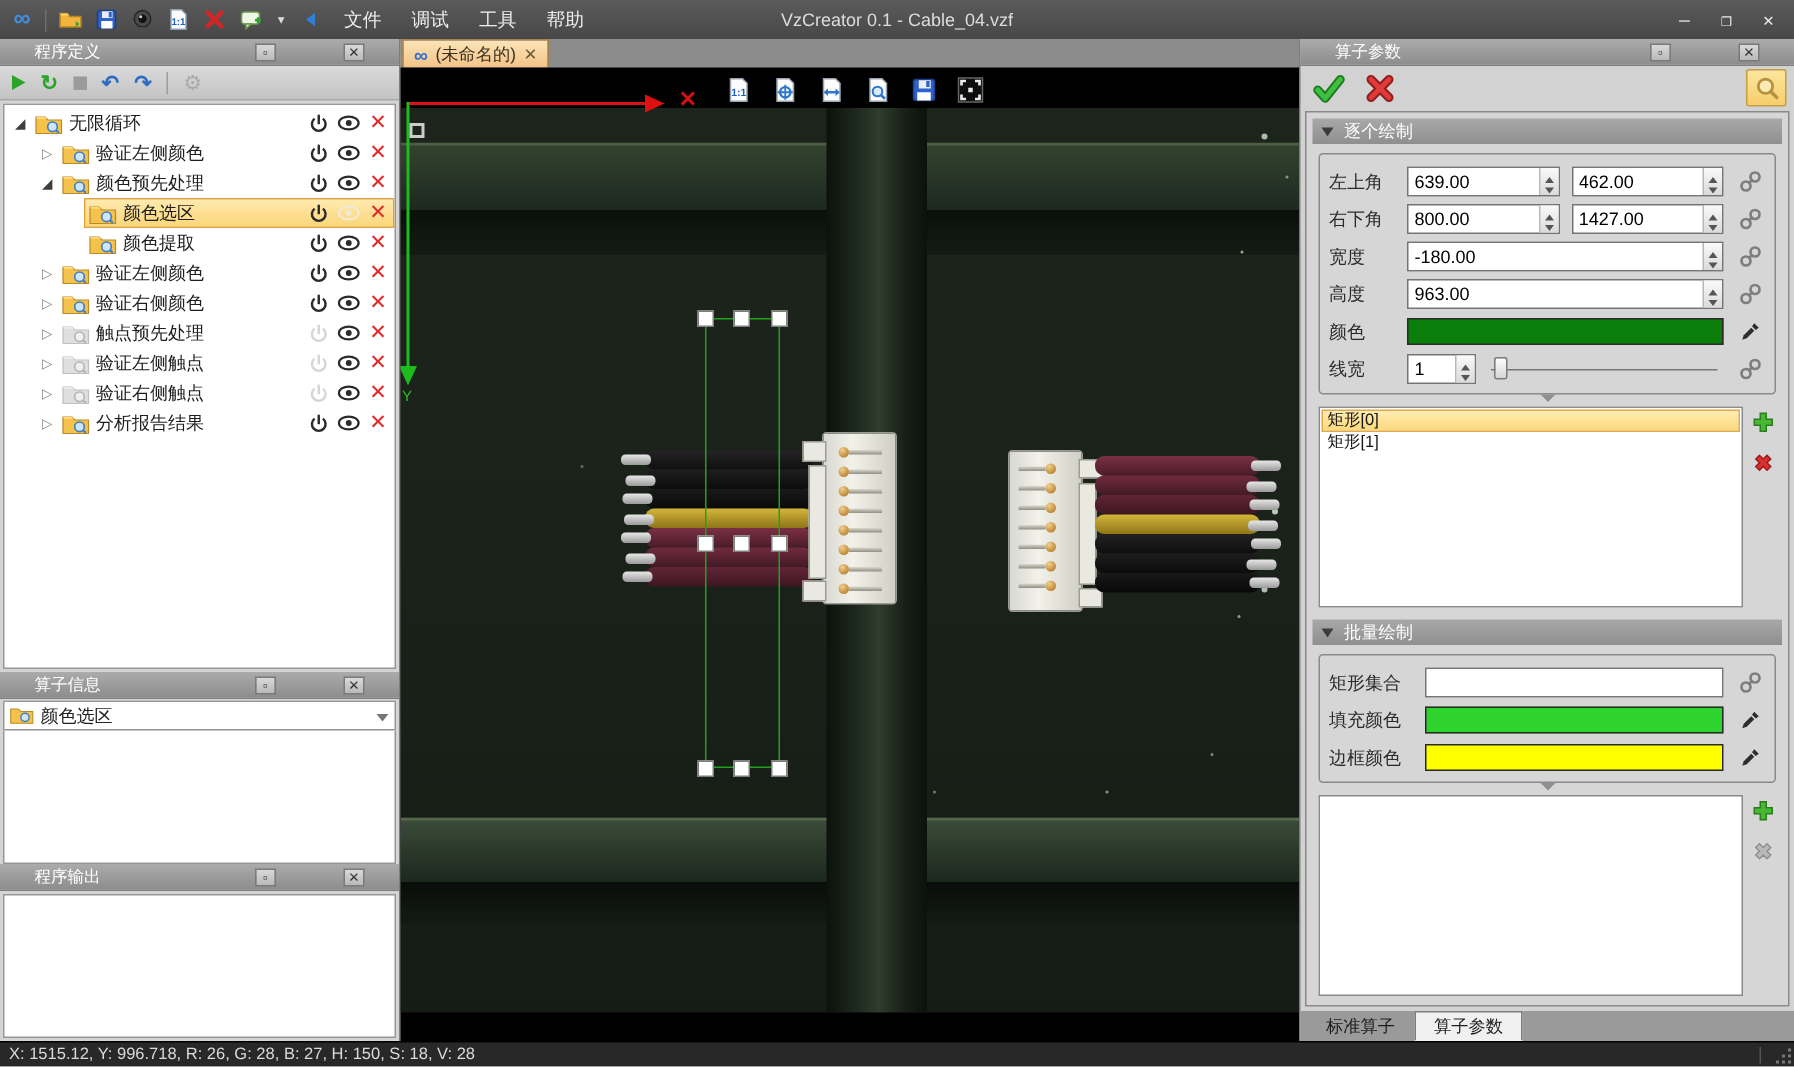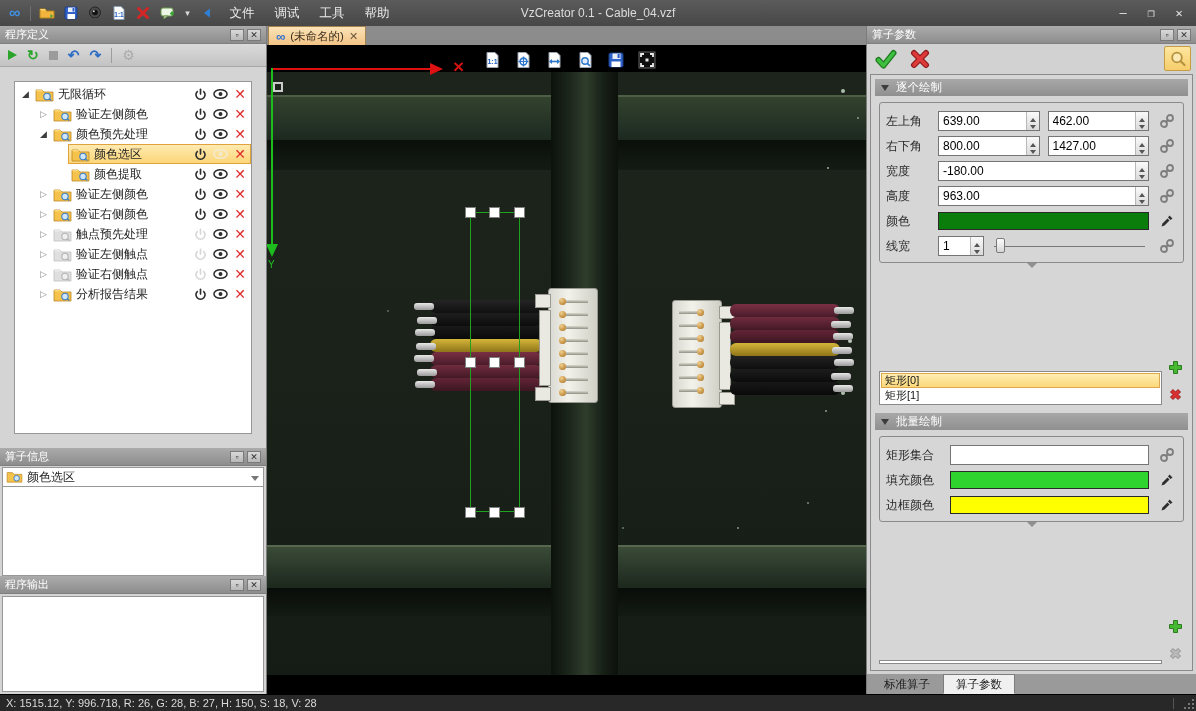--- a/index.html
+++ b/index.html
@@ -17,34 +17,34 @@
   .winbtns { margin-left:auto; display:flex; z-index:2; }
   .winbtn { width:28px; height:18px; display:flex; align-items:center; justify-content:center; color:#e8e8e8; font-size:12px; font-family:"DejaVu Sans Mono",monospace; }
 
   
   #main { display:flex; height:668px; }
   #leftcol { width:267px; background:#d4d4d4; border-right:1px solid #7c7c7c; display:flex; flex-direction:column; }
   #centercol { flex:1; min-width:0; display:flex; flex-direction:column; background:#8c8c8c; }
   #rightcol { width:330px; background:#d2d2d2; border-left:1px solid #7c7c7c; display:flex; flex-direction:column; }
 
   
-  .ptitle { height:18px; flex:0 0 18px; background:linear-gradient(#ababab,#8d8d8d); color:#fff; font-size:11px; display:flex; align-items:center; padding:0 5px; border-bottom:1px solid #7f7f7f; }
+  .ptitle { height:18px; flex:0 0 18px; background:linear-gradient(#ababab,#8d8d8d); color:#fff; font-size:11px; display:flex; align-items:center; padding:0 23px; border-bottom:1px solid #7f7f7f;gap:42px; }
   .ptitle .sp { flex:1; }
   .pbtn { width:14px; height:12px; margin-left:3px; background:linear-gradient(#d9d9d9,#b9b9b9); border:1px solid #7a7a7a; color:#333; font-size:9px; line-height:10px; text-align:center; }
 
   
   #panel-program { height:422px; display:flex; flex-direction:column; }
   .ttool { height:23px; flex:0 0 23px; background:linear-gradient(#dadada,#c3c3c3); border-bottom:1px solid #a8a8a8; display:flex; align-items:center; gap:10px; padding:0 8px; }
   .ti-play { width:0; height:0; border-left:9px solid #2aa52a; border-top:5.5px solid transparent; border-bottom:5.5px solid transparent; }
   .ti-refresh { color:#2aa52a; font-weight:bold; font-size:14px; }
   .ti-stop { width:9px; height:9px; background:#9b9b9b; }
   .ti-undo,.ti-redo { color:#2c6cc4; font-weight:bold; font-size:14px; }
   .ti-vr { width:1px; height:15px; background:#9d9d9d; }
   .ti-gear { color:#ababab; font-size:14px; }
-  .tree { flex:1; margin:14px; border:1px solid #979797; background:#fff; overflow:hidden; padding-top:2px; }
+  .tree { flex:1; margin:2px; border:1px solid #979797; background:#fff; overflow:hidden; padding-top:2px; }
   .trow { height:20px; display:flex; align-items:center; font-size:12px; }
   .indent { flex:0 0 4px; }
   .indent.cf-1 { flex-basis:22px; }
   .indent.cf-2 { flex-basis:40px; }
   .t-arrow { width:13px; font-size:9px; color:#8a8a8a; text-align:center; }
   .t-arrow.cf-expanded::before { content:"◢"; color:#3d3d3d; }
   .t-arrow.cf-collapsed::before { content:"▷"; }
   .trow-main { flex:1; height:20px; display:flex; align-items:center; gap:4px; padding:0 2px 0 2px; border:1px solid transparent; }
   .trow-main.cf-true { background:linear-gradient(#ffeab0,#fbd679); border-color:#dfa23c; }
   .t-folder { width:19px; height:15px; flex:0 0 19px; }
@@ -129,21 +129,21 @@
   .spinbtns i.up::after { content:""; position:absolute; left:3px; top:3px; border:3px solid transparent; border-bottom:4px solid #555; }
   .spinbtns i.dn::after { content:""; position:absolute; left:3px; top:4px; border:3px solid transparent; border-top:4px solid #555; }
   .plaininput { flex:1; height:20px; border:1px solid #757575; background:#fff; font-size:12px; padding:0 4px; font-family:"Liberation Sans",sans-serif; }
   .swatch { flex:1; height:18px; border:1px solid #2a2a2a; }
   .iconcol { width:20px; flex:0 0 20px; display:flex; align-items:center; justify-content:center; }
   .slider { flex:1; height:20px; position:relative; margin-right:2px; }
   .slider::before { content:""; position:absolute; left:2px; right:2px; top:10px; height:1px; background:#777; }
   .knob { position:absolute; left:4px; top:2px; width:9px; height:15px; background:linear-gradient(#fdfdfd,#d6d6d6); border:1px solid #7a7a7a; border-radius:2px; }
   .chev { height:8px; flex:0 0 8px; display:flex; justify-content:center; }
   .chev i { width:0; height:0; border-left:5px solid transparent; border-right:5px solid transparent; border-top:5px solid #909090; margin-top:0px; }
-  .listrow { display:flex; margin:0 4px 0 8px;align-items:flex-end; }
+  .listrow { display:flex; margin:0 4px 0 8px; }
   .listrow.first { height:134px; flex:0 0 134px; }
   .listrow.second { flex:1; margin-bottom:6px; }
   .listbox { flex:1; background:#fff; border:1px solid #8a8a8a; overflow:hidden; padding:1px; }
   .sidecol { width:26px; flex:0 0 26px; display:flex; flex-direction:column; align-items:center; padding-top:3px; gap:9px; }
   .shape-item { height:15px; line-height:13px; font-size:11px; padding:0 3px; border:1px solid transparent; color:#151515; }
   .shape-item.cf-true { background:linear-gradient(#ffedb2,#fbd87b); border-color:#dfa84d; }
   .r-tabs { height:20px; flex:0 0 20px; background:#9a9a9a; display:flex; align-items:stretch; padding-left:4px; margin-top:3px; }
   .rtab { padding:0 12px; display:flex; align-items:center; font-size:11.5px; color:#1c1c1c; border:1px solid transparent; }
   .rtab.cf-true { background:#f0f0f0; border-color:#7d7d7d; border-bottom-color:#f0f0f0; }
 

